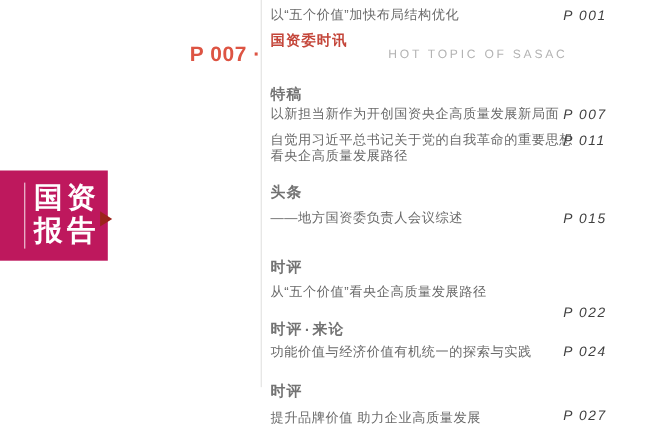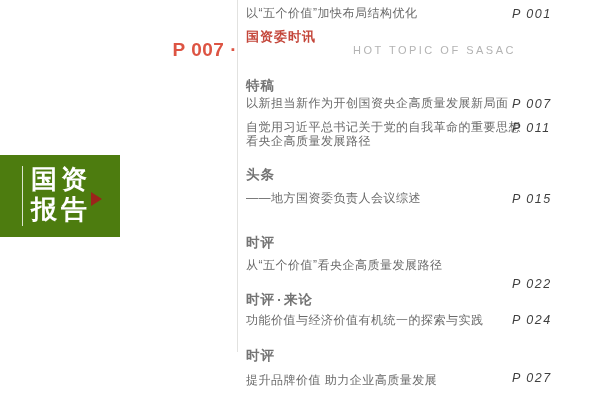--- a/index.html
+++ b/index.html
@@ -5,21 +5,21 @@
   html,body{margin:0;padding:0;}
   body{
     width:600px;height:400px;position:relative;overflow:hidden;
     background:#ffffff;
     font-family:"Liberation Sans","DejaVu Sans",sans-serif;
   }
   .abs{position:absolute;}
   
   .vrule{left:237px;top:0;width:1px;height:352px;background:#e2e2e0;}
   
-  .logo{left:0;top:155px;width:120px;height:82px;background:#4d7c0f;}
+  .logo{left:0;top:155px;width:98px;height:82px;background:#be185d;}
   .logo-line{position:absolute;left:22px;top:11px;width:1px;height:60px;background:rgba(255,255,255,.8);}
   .logo-text{position:absolute;left:31px;top:10px;color:#ffffff;
     font-family:"Liberation Serif","DejaVu Serif",serif;font-weight:bold;
     font-size:26px;line-height:30px;letter-spacing:4px;white-space:nowrap;}
   .logo-arrow{position:absolute;left:91px;top:37px;width:0;height:0;
     border-left:11px solid #9c231b;border-top:7px solid transparent;border-bottom:7px solid transparent;}
   
   .entry{font-size:12px;line-height:14px;color:#6a6a6a;letter-spacing:.5px;white-space:nowrap;}
   .pagenum{font-size:12.5px;color:#3f3f3f;letter-spacing:1.5px;white-space:nowrap;font-style:italic;}
   .sec-header{font-size:13.5px;font-weight:bold;color:#737373;letter-spacing:1px;white-space:nowrap;font-family:Liberation Mono, monospace;}

